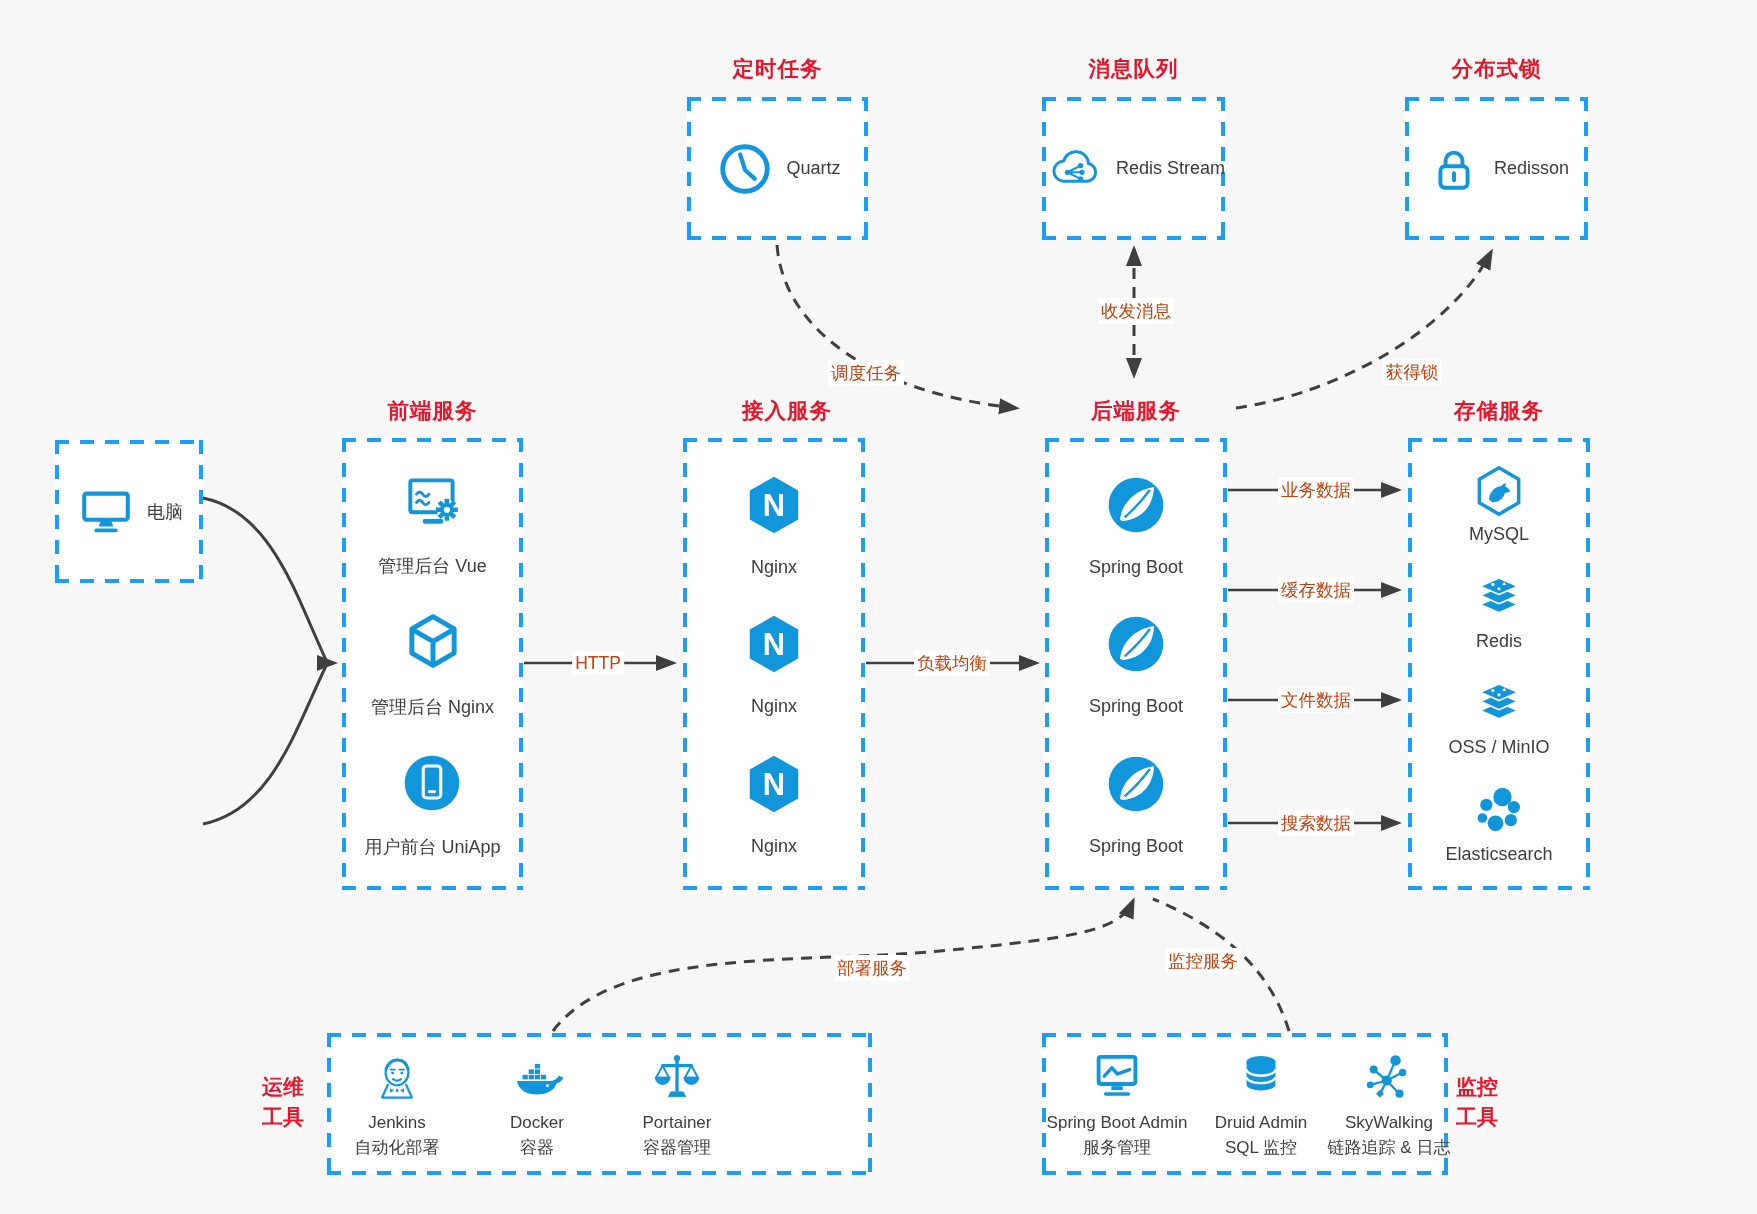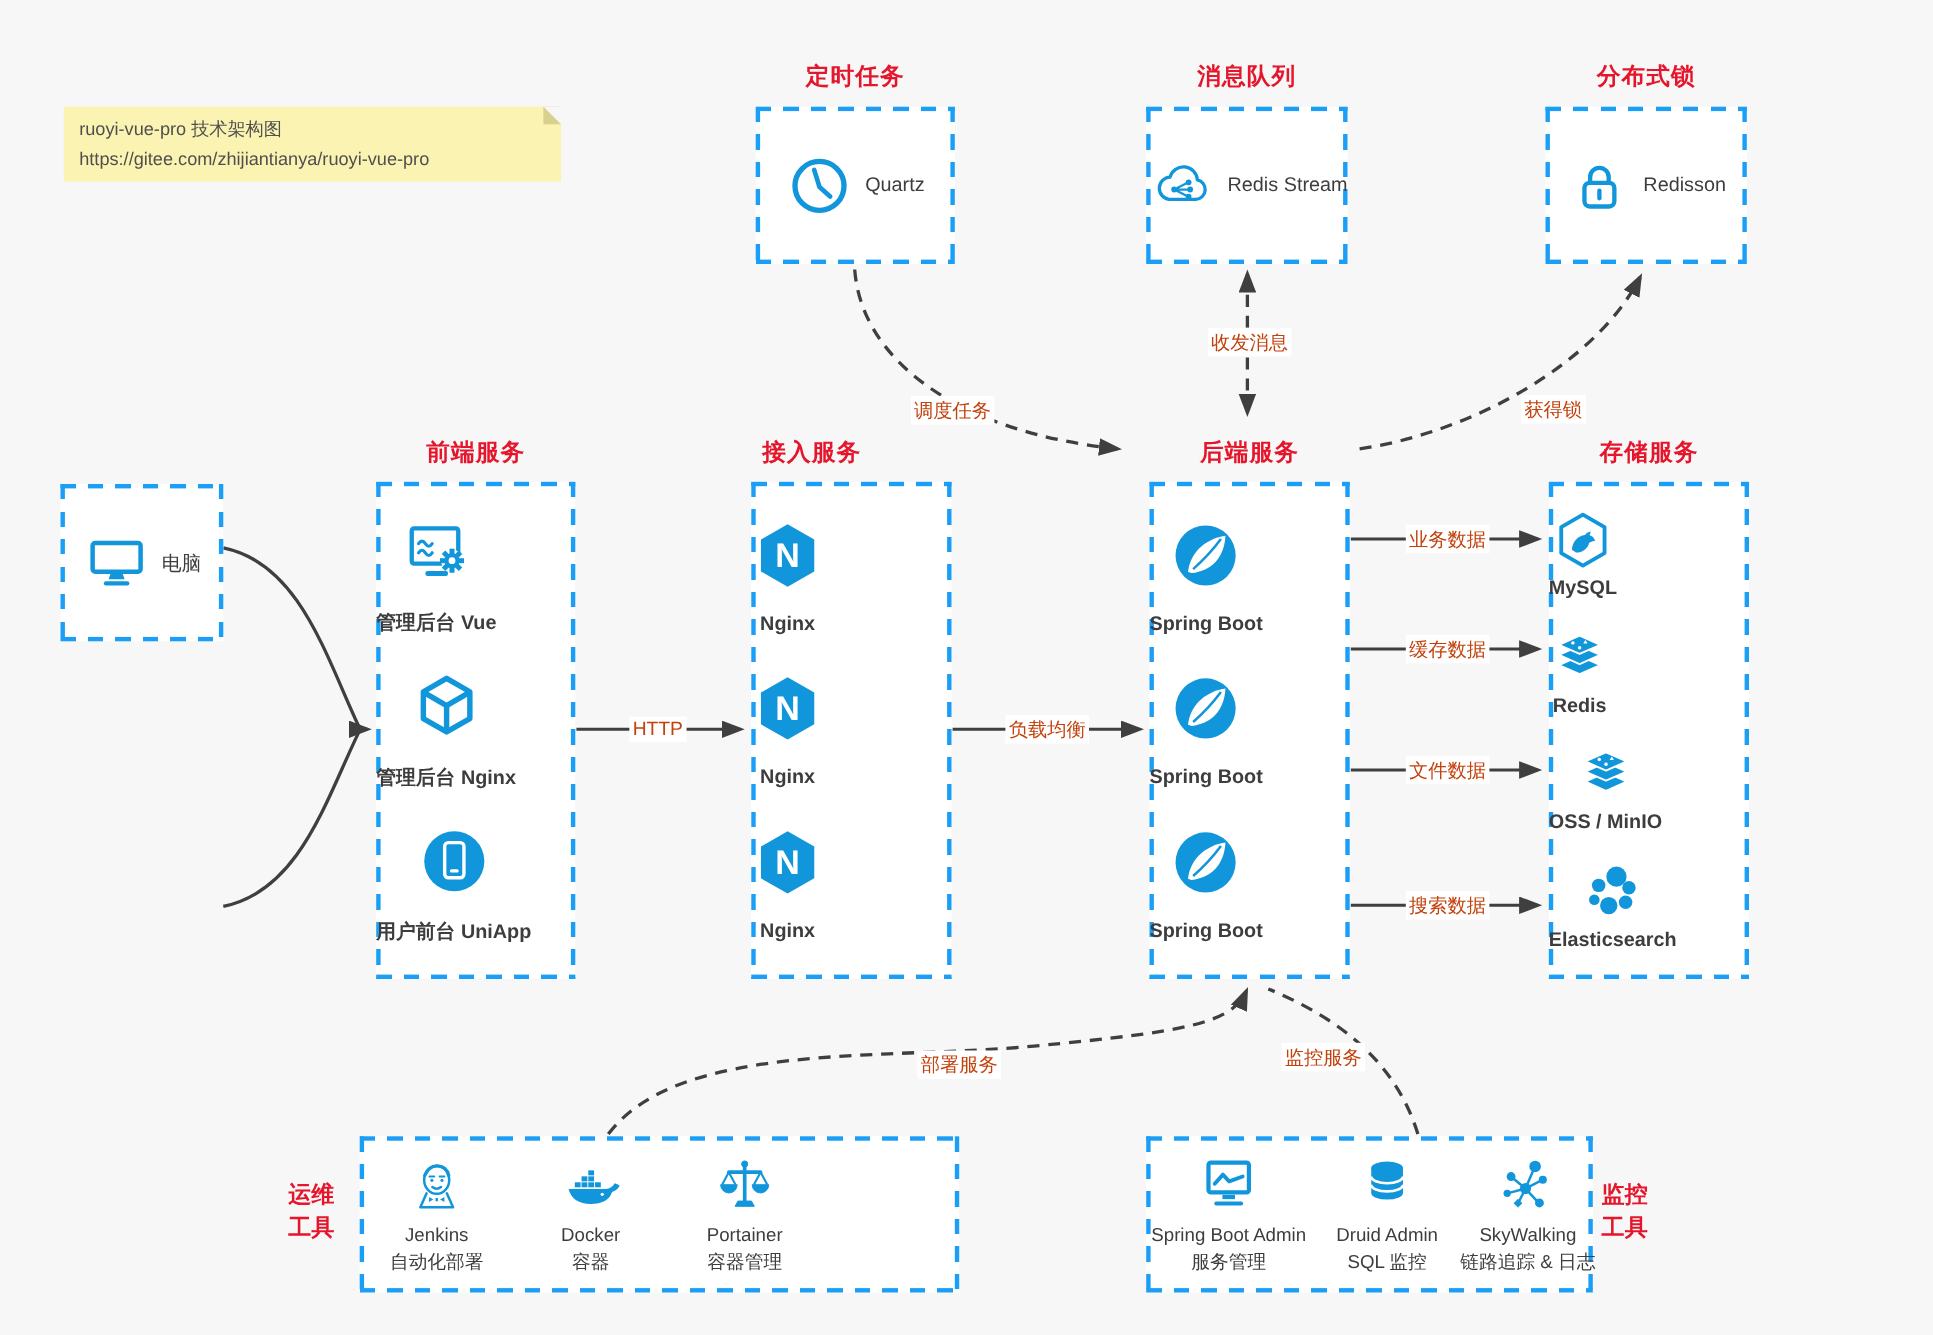--- a/index.html
+++ b/index.html
@@ -7,21 +7,21 @@
           font-family:"Liberation Sans",sans-serif;color:#3d3d3d;}
   
   .dbox{position:absolute;background:#fff;
     background-image:
       repeating-linear-gradient(90deg,#1b9ef5 0 14px,transparent 14px 25px),
       repeating-linear-gradient(90deg,#1b9ef5 0 14px,transparent 14px 25px),
       repeating-linear-gradient(180deg,#1b9ef5 0 14px,transparent 14px 25px),
       repeating-linear-gradient(180deg,#1b9ef5 0 14px,transparent 14px 25px);
     background-size:100% 4px,100% 4px,4px 100%,4px 100%;
     background-position:0 0,0 100%,0 0,100% 0;background-repeat:no-repeat;background-color:#fff;}
-  .colbox{display:flex;flex-direction:column;justify-content:space-evenly;align-items:flex-start;font-weight:bold;}
+  .colbox{display:flex;flex-direction:column;justify-content:space-evenly;align-items:center;}
   .smallbox{display:flex;flex-direction:row;justify-content:center;align-items:center;gap:10px;}
   .rowbox{display:flex;align-items:center;}
   .item{display:flex;flex-direction:column;align-items:center;gap:19px;}
   .bitem{display:flex;flex-direction:column;align-items:center;gap:3px;flex:0 0 auto;}
   .bitem .ic{margin-bottom:4px;}
   .lb{font-size:18px;color:#3d3d3d;white-space:nowrap;}
   .lb2{font-size:17px;color:#3d3d3d;white-space:nowrap;line-height:1.3;}
   .gtitle{position:absolute;font-size:21.5px;font-weight:bold;color:#e5152b;text-align:center;letter-spacing:1px;z-index:3;font-family:Liberation Mono, monospace;}
   .stitle{position:absolute;width:76px;font-size:21px;font-weight:bold;color:#e5152b;text-align:center;line-height:30px;z-index:3;display:flex;flex-direction:column;justify-content:space-between;}
   .elabel{position:absolute;transform:translate(-50%,-50%);background:#fff;padding:1px 3px;
@@ -206,31 +206,26 @@
       <g stroke-width="3" stroke-dasharray="11 8">
         <path d="M777 245 C783 327 870 393 1016 408" marker-end="url(#ah)"></path>
         <path d="M1134 249 L1134 375" marker-start="url(#ah)" marker-end="url(#ah)"></path>
         <path d="M1236 408 C1335 394 1450 332 1491 252" marker-end="url(#ah)"></path>
         <path d="M553 1031 C617 946 805 964 940 951 S1120 931 1133 901" marker-end="url(#ah)"></path>
         <path d="M1289 1031 C1273 979 1235 933 1153 899"></path>
       </g>
     </g>
   </svg>
 
-  <div class="note">
-    <div>ruoyi-vue-pro 技术架构图</div>
-    <div>https://gitee.com/zhijiantianya/ruoyi-vue-pro</div>
-    <span class="note-fold"></span>
-  </div>
 
   <div class="gtitle" style="left:687px;top:54px;width:181px">定时任务</div>
   <div class="gtitle" style="left:1042px;top:54px;width:183px">消息队列</div>
   <div class="gtitle" style="left:1405px;top:54px;width:183px">分布式锁</div>
   <div class="gtitle" style="left:342px;top:396px;width:181px">前端服务</div>
-  <div class="gtitle" style="left:647px;top:396px;width:182px">接入服务</div>
+  <div class="gtitle" style="left:696px;top:396px;width:182px">接入服务</div>
   <div class="gtitle" style="left:1045px;top:396px;width:182px">后端服务</div>
   <div class="gtitle" style="left:1408px;top:396px;width:182px">存储服务</div>
 
   <div class="dbox smallbox" style="left:687px;top:97px;width:181px;height:143px">
     <svg class="ic" width="62" height="62">
         <use href="#sym-clock"></use>
       </svg>
     <span class="lb">Quartz</span>
   </div>
   <div class="dbox smallbox" style="left:1042px;top:97px;width:183px;height:143px">

